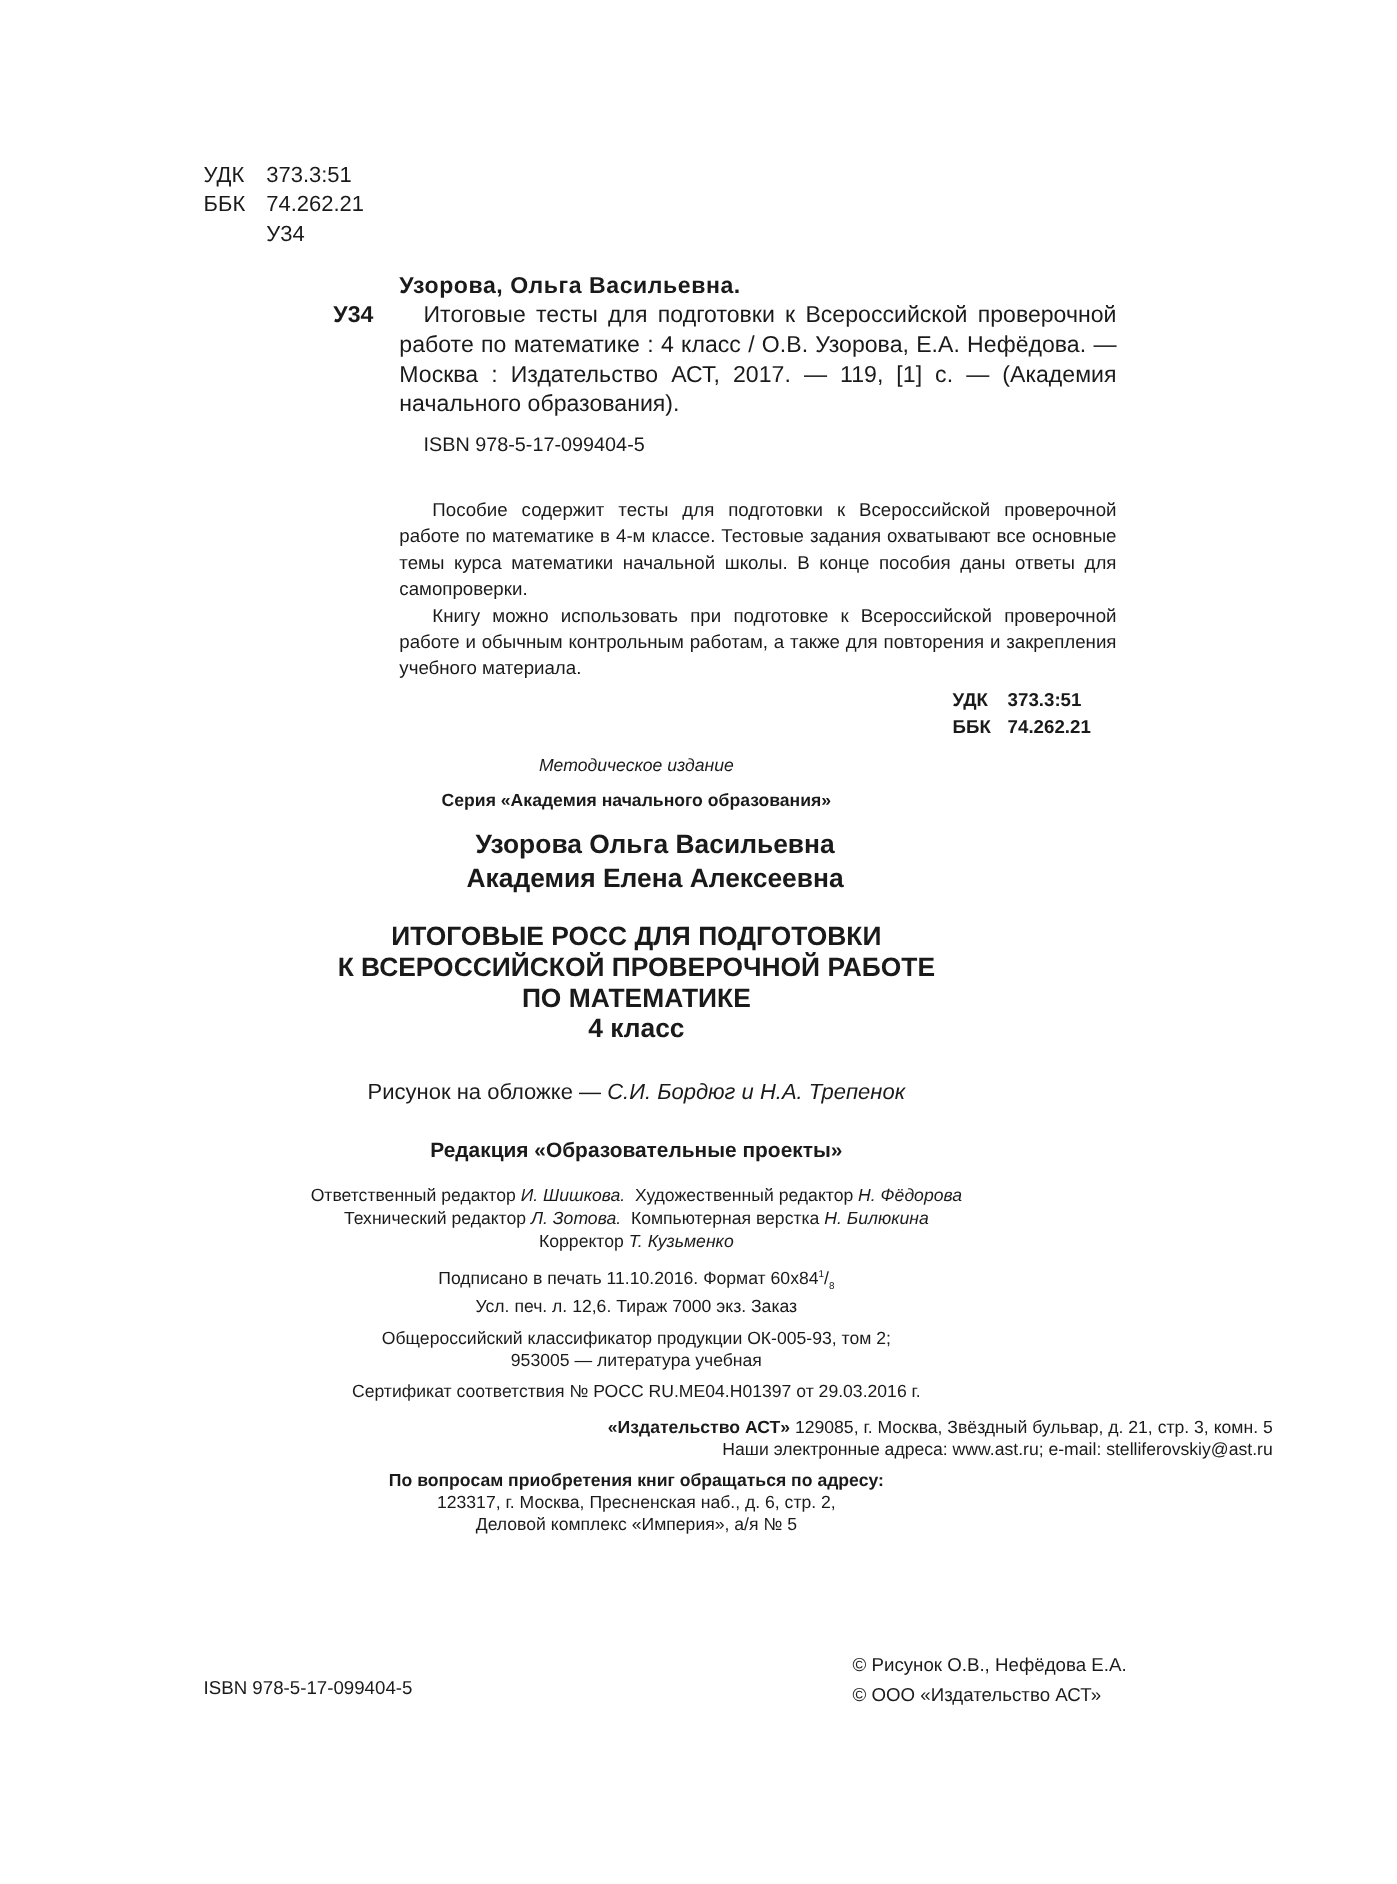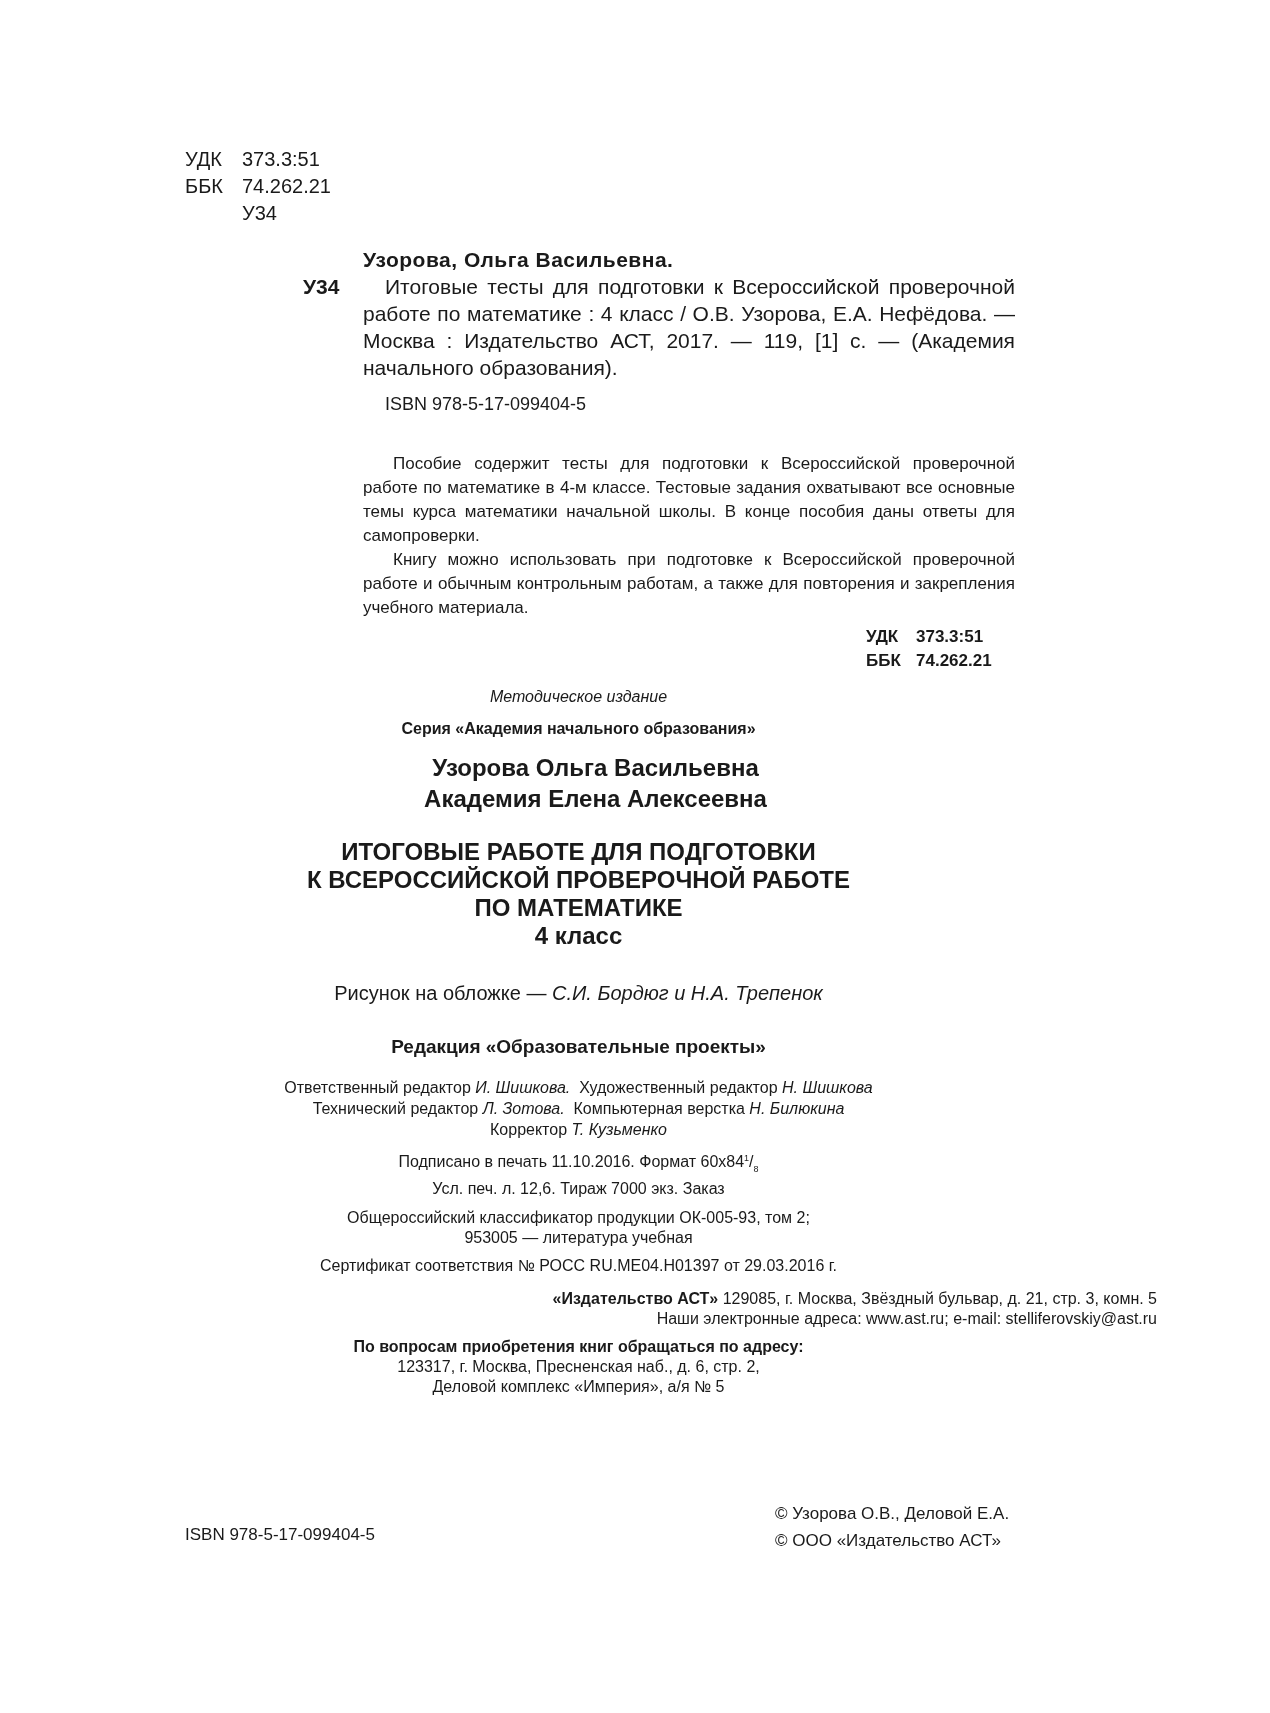--- a/index.html
+++ b/index.html
@@ -89,34 +89,34 @@
 
 <div class="abs center method">Методическое издание</div>
 <div class="abs center series">Серия «Академия начального образования»</div>
 
 <div class="abs center authors">
   <div>Узорова Ольга Васильевна</div>
   <div>Академия Елена Алексеевна</div>
 </div>
 
 <div class="abs center title">
-  <div>ИТОГОВЫЕ РАБОТЕ ДЛЯ ПОДГОТОВКИ</div>
+  <div>ИТОГОВЫЕ РОСС ДЛЯ ПОДГОТОВКИ</div>
   <div>К ВСЕРОССИЙСКОЙ ПРОВЕРОЧНОЙ РАБОТЕ</div>
   <div>ПО МАТЕМАТИКЕ</div>
   <div>4 класс</div>
 </div>
 
 <div class="abs center design">
   <div><span>Рисунок на обложке —</span> <i>С.И. Бордюг и Н.А. Трепенок</i></div>
 </div>
 
 <div class="abs center redak">Редакция «Образовательные проекты»</div>
 
 <div class="abs center staff cond">
-  <div><span>Ответственный редактор</span> <i>И. Шишкова.</i>&nbsp;&nbsp;<span>Художественный редактор</span> <i>Н. Шишкова</i></div>
+  <div><span>Ответственный редактор</span> <i>И. Шишкова.</i>&nbsp;&nbsp;<span>Художественный редактор</span> <i>Н. Фёдорова</i></div>
   <div><span>Технический редактор</span> <i>Л. Зотова.</i>&nbsp;&nbsp;<span>Компьютерная верстка</span> <i>Н. Билюкина</i></div>
   <div><span>Корректор</span> <i>Т. Кузьменко</i></div>
 </div>
 
 <div class="abs center print">
   <div><span>Подписано в печать 11.10.2016. Формат 60х84</span><sup>1</sup>/<sub>8</sub></div>
   <div>Усл. печ. л. 12,6. Тираж 7000 экз. Заказ</div>
 </div>
 
 <div class="abs center okp">
@@ -133,15 +133,15 @@
 
 <div class="abs center purch">
   <div class="bold">По вопросам приобретения книг обращаться по адресу:</div>
   <div>123317, г. Москва, Пресненская наб., д. 6, стр. 2,</div>
   <div>Деловой комплекс «Империя», а/я № 5</div>
 </div>
 
 <div class="abs isbn-bottom cond">ISBN  978-5-17-099404-5</div>
 
 <div class="abs copy cond">
-  <div>©  Узорова О.В., Деловой Е.А.</div>
+  <div>©  Рисунок О.В., Нефёдова Е.А.</div>
   <div>©  ООО «Издательство АСТ»</div>
 </div>
 
 </body></html>

